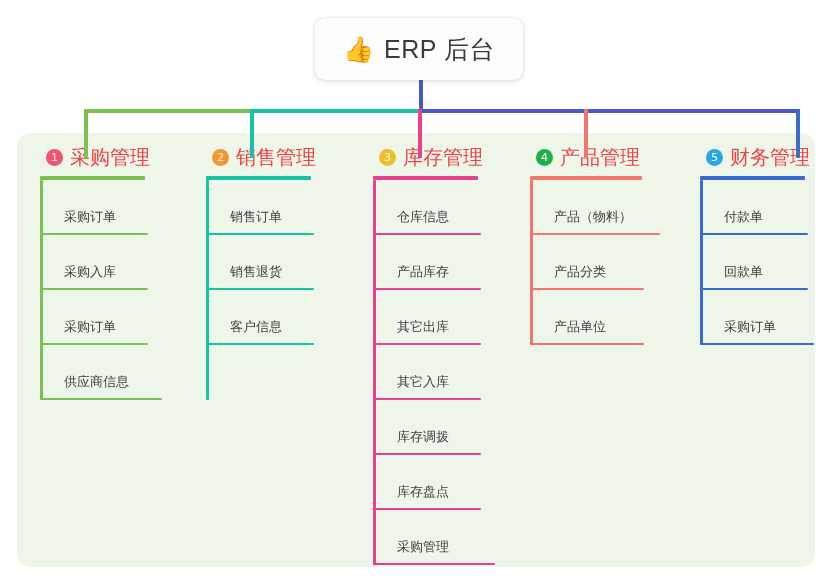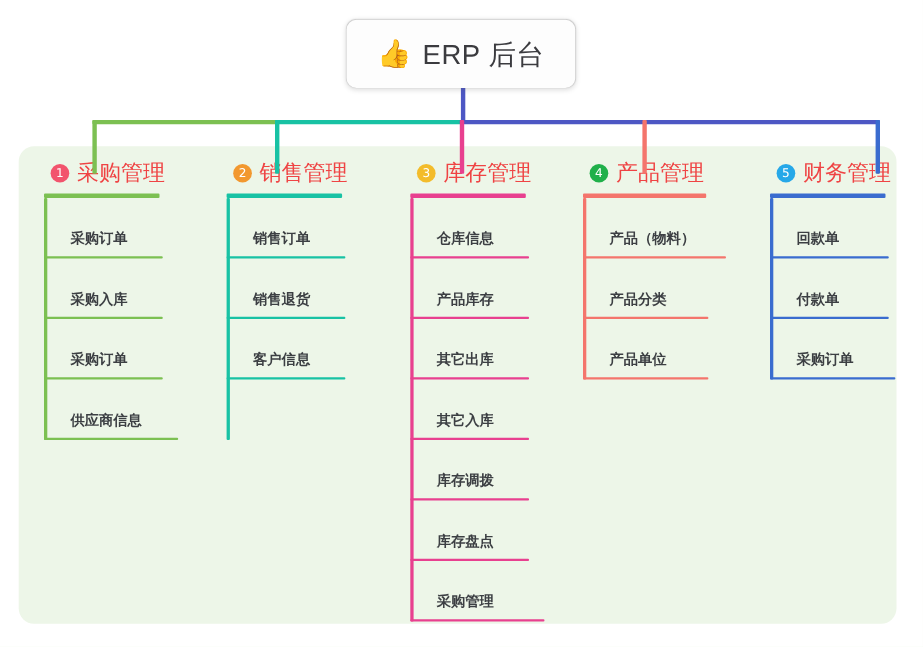--- a/index.html
+++ b/index.html
@@ -61,21 +61,21 @@
     color:#ffffff;font-size:11px;line-height:17px;text-align:center;
     font-family:"DejaVu Sans",sans-serif;flex:none;
   }
   .col-title{font-size:20px;color:#ef4444;white-space:nowrap;}
   .head-rule{height:4px;border-radius:1px;margin-top:8px;}
 
   
   .spine{position:absolute;width:3px;top:0;border-radius:1px;}
 
   .items{position:relative;padding-left:24px;}
-  .item{position:relative;height:55px;font-weight:bold;}
+  .item{position:relative;height:55px;}
   .item-label{
     position:absolute;left:0;bottom:9px;
     font-size:13px;color:#3c3f43;white-space:nowrap;
   }
   .item-rule{position:absolute;left:-24px;bottom:0;height:2px;border-radius:1px;}
 
   
   #col1{left:40px;top:146px;}
   #col2{left:206px;top:146px;}
   #col3{left:373px;top:146px;}
@@ -214,27 +214,27 @@
     </div>
   <div class="col" id="col5">
       <div class="col-head">
         <span class="badge" style="background: rgb(38, 168, 232);">5</span>
         <span class="col-title">财务管理</span>
       </div>
       <div class="head-rule" style="width: 105px; background: rgb(58, 108, 207);"></div>
       <div class="items">
         <div class="spine" style="background: rgb(58, 108, 207); left: 0px; height: 165px;"></div>
         <div class="item">
+          <span class="item-label">付款单</span>
+          <div class="item-rule" style="width: 108px; background: rgb(58, 108, 207);"></div>
+        </div>
+        <div class="item">
           <span class="item-label">回款单</span>
           <div class="item-rule" style="width: 108px; background: rgb(58, 108, 207);"></div>
         </div>
         <div class="item">
-          <span class="item-label">付款单</span>
-          <div class="item-rule" style="width: 108px; background: rgb(58, 108, 207);"></div>
-        </div>
-        <div class="item">
           <span class="item-label">采购订单</span>
           <div class="item-rule" style="width: 114px; background: rgb(58, 108, 207);"></div>
         </div>
       </div>
     </div>
 
 </div>
 
 </body></html>

